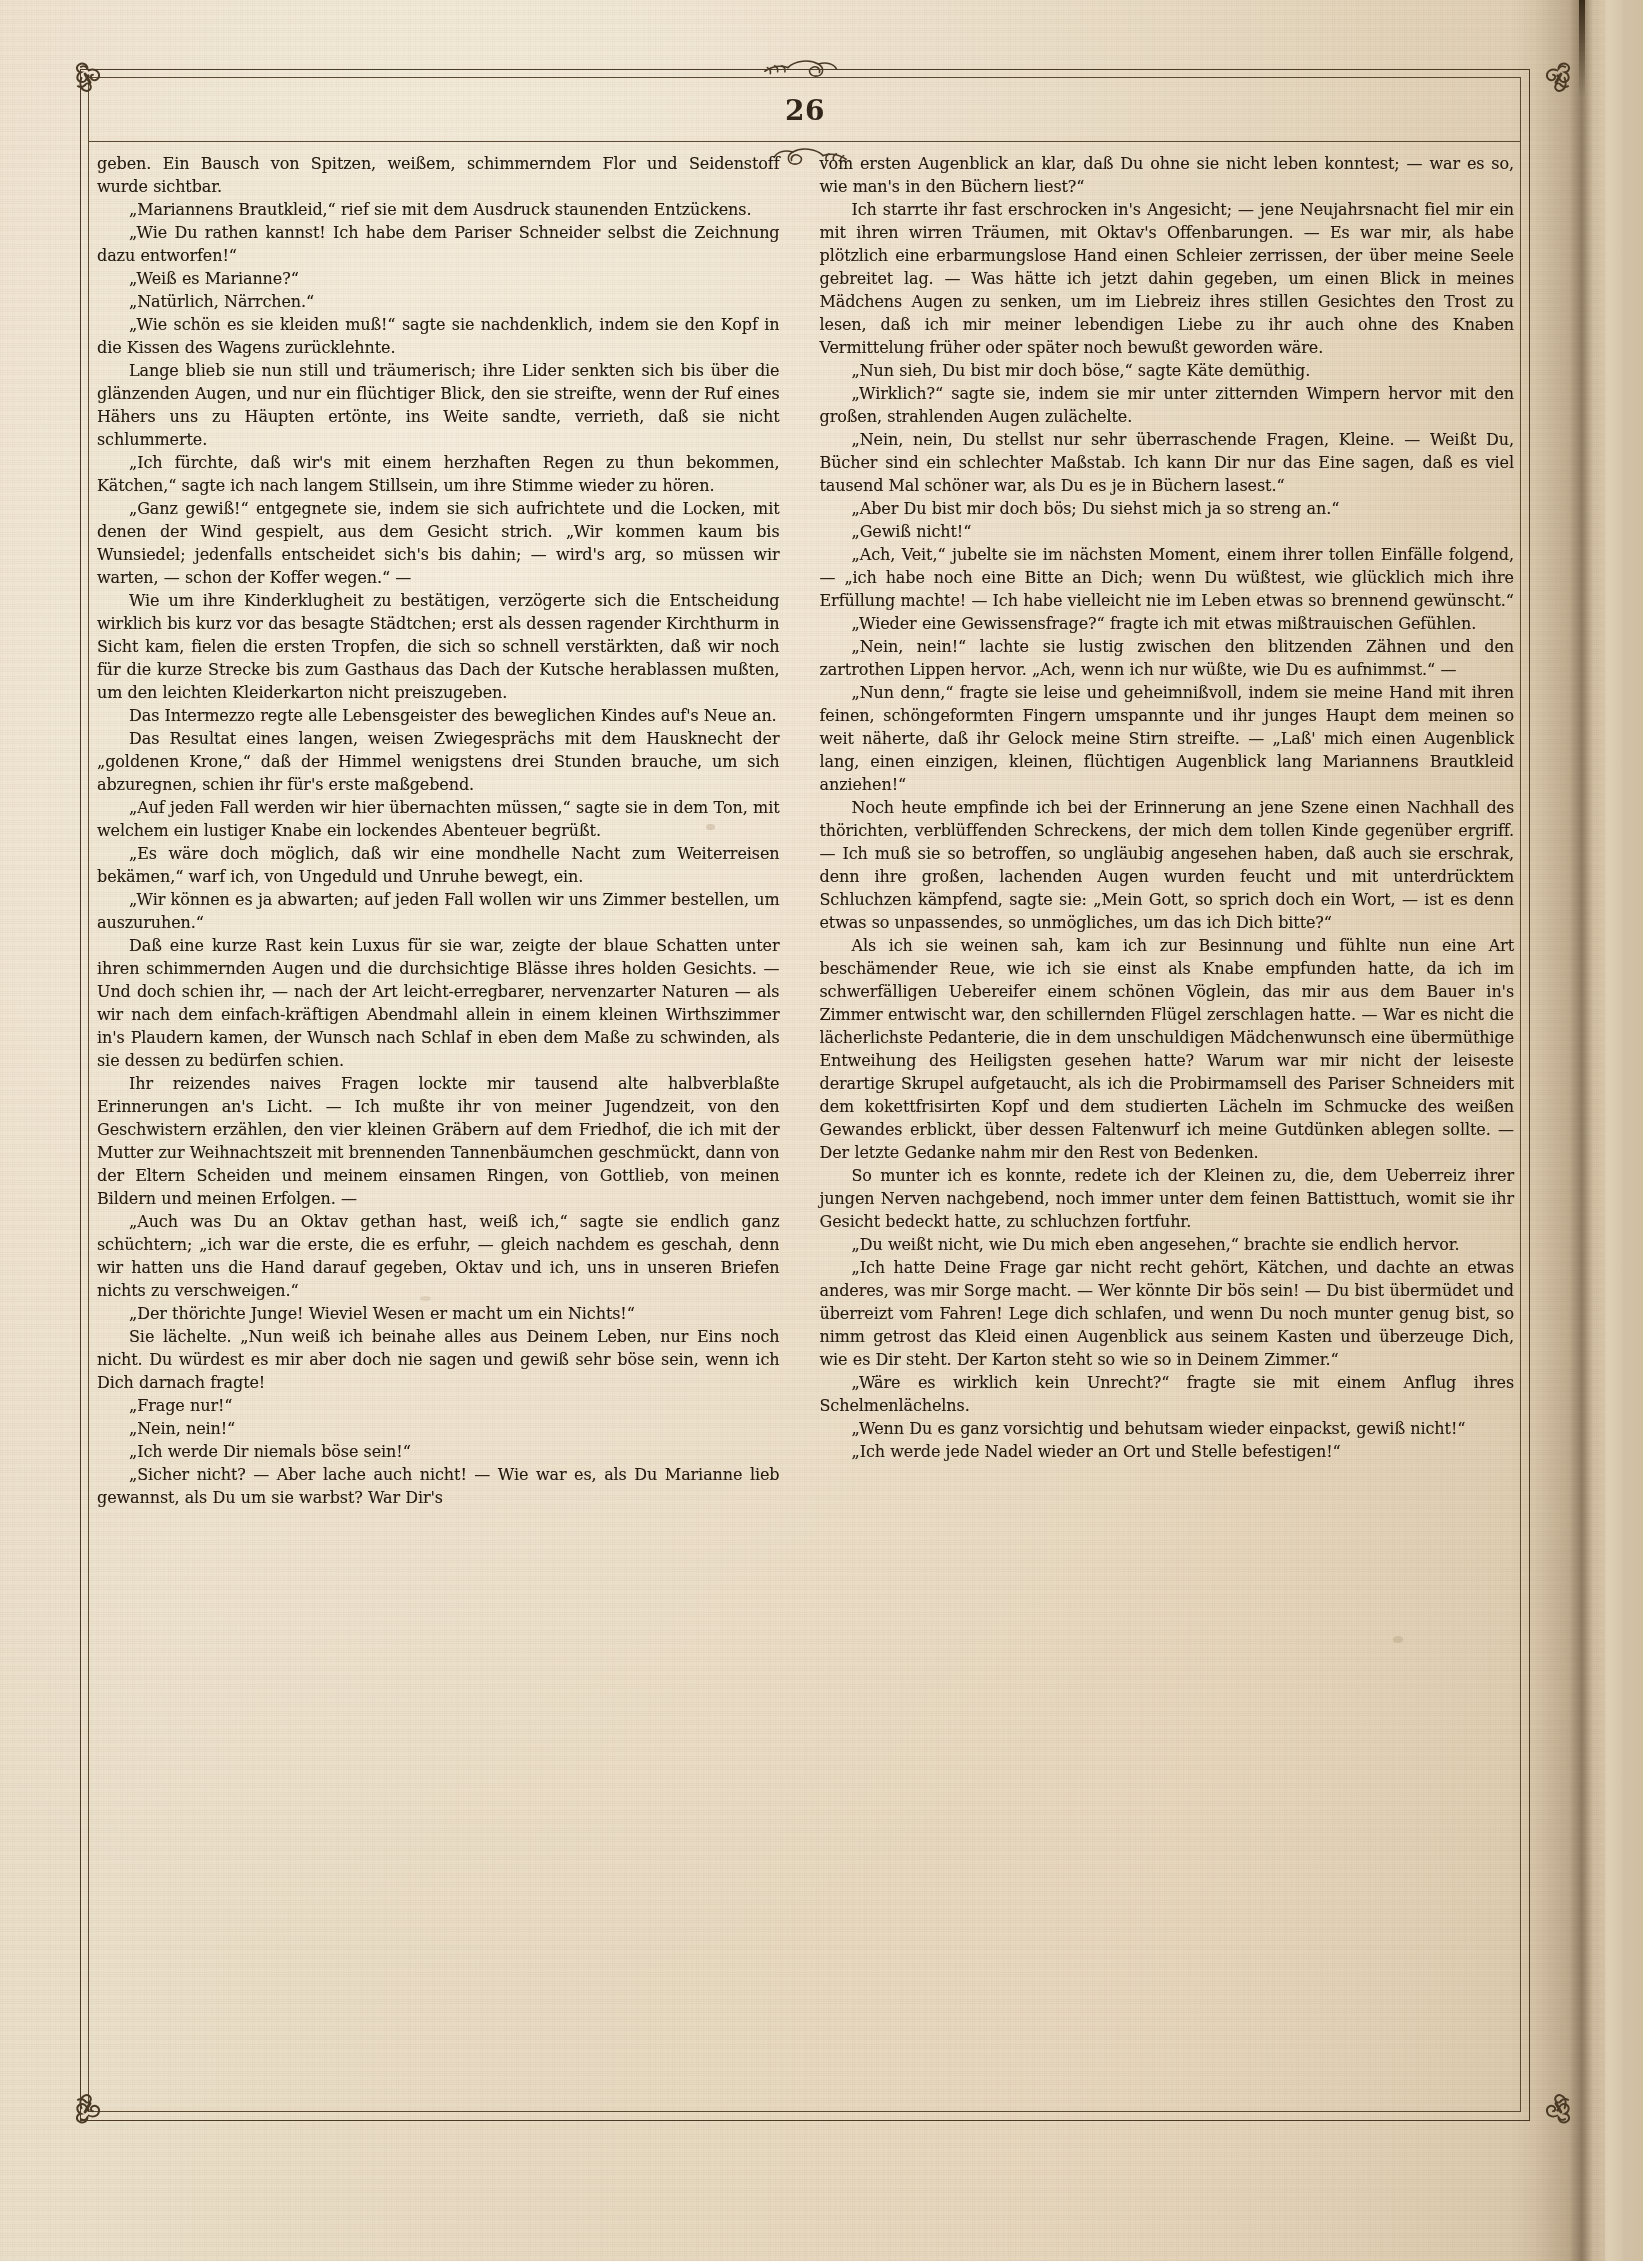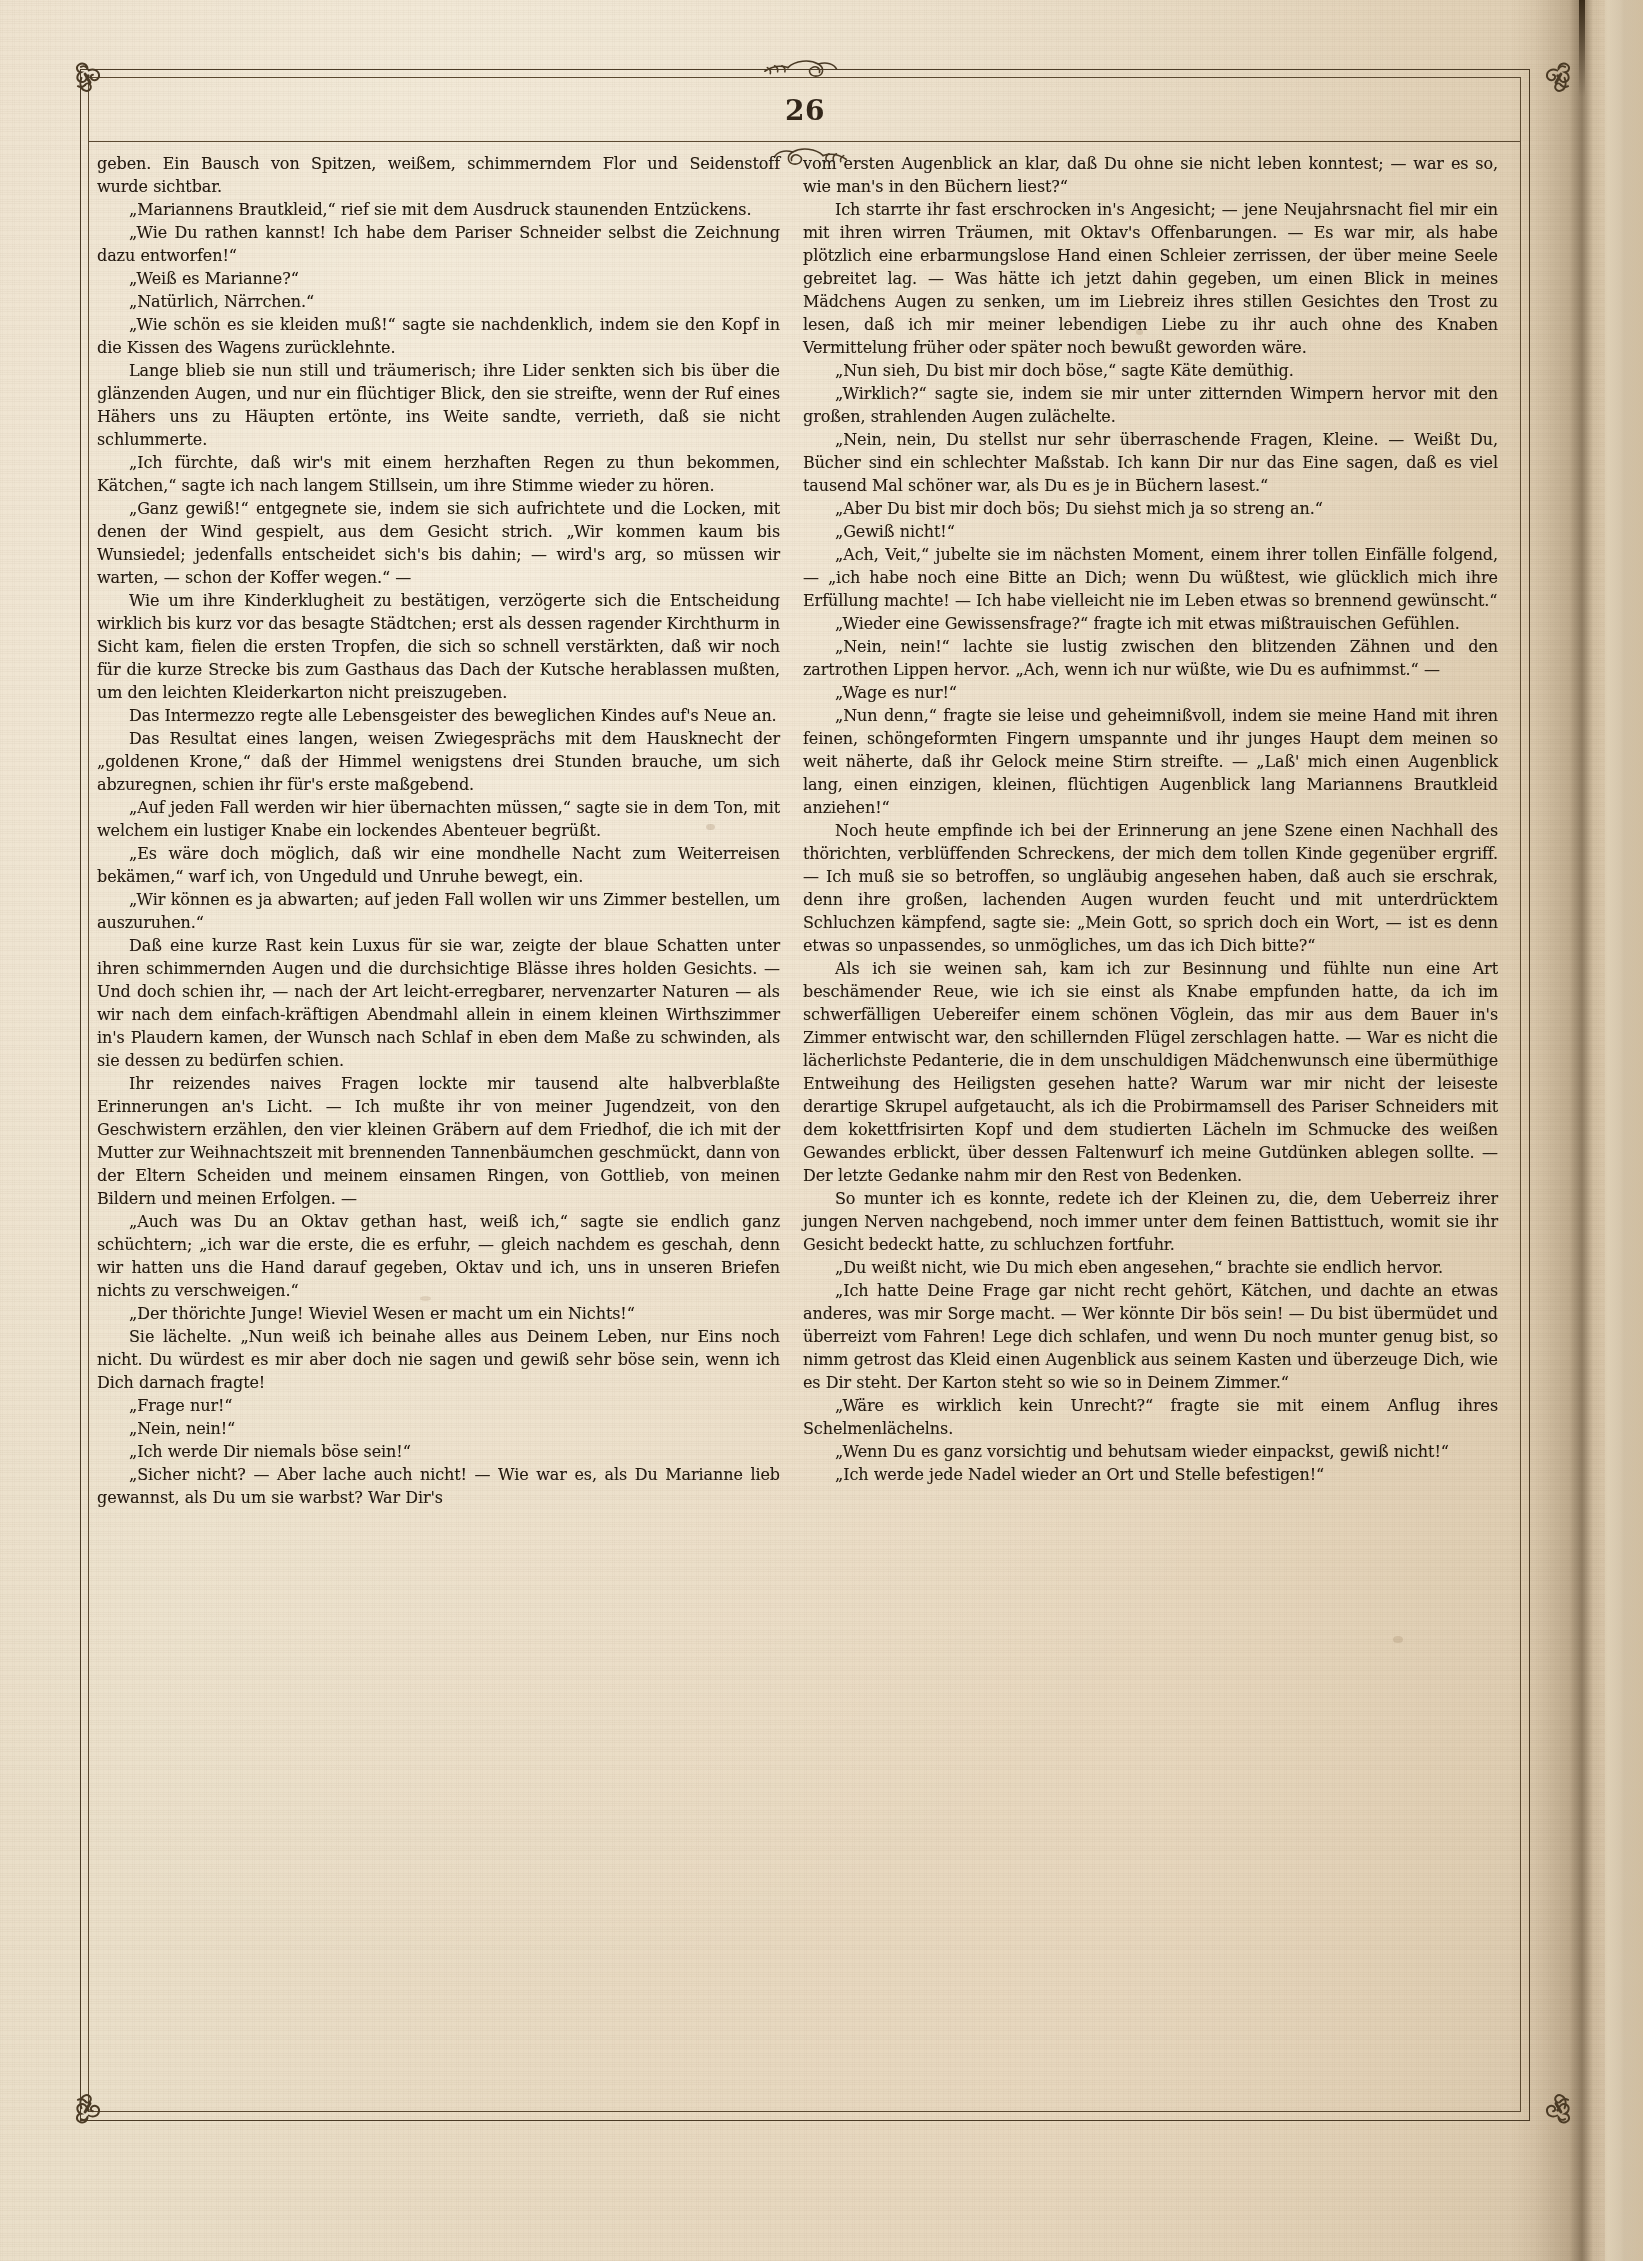--- a/index.html
+++ b/index.html
@@ -87,21 +87,21 @@
     font-family:"DejaVu Serif", serif;
     font-size:28px;font-weight:700;color:#32261a;letter-spacing:0.6px;
     line-height:1;
   }
   .flourish{color:#4a3a25;}
   .flourish svg{display:block;}
 
   
   #columns{
     position:absolute;left:97px;top:152px;width:1417px;height:1953px;
-    display:flex;gap:23px;
+    display:flex;gap:40px;
   }
   .column{
     width:683px;
     position:relative;
   }
   .column p{
     margin:0;
     font-family:"DejaVu Serif", serif;
     font-size:16px;
     line-height:23px;
@@ -245,21 +245,20 @@
       <p class="noindent">vom ersten Augenblick an klar, daß Du ohne sie nicht leben konntest; — war es so, wie man's in den Büchern liest?“</p>
       <p>Ich starrte ihr fast erschrocken in's Angesicht; — jene Neujahrsnacht fiel mir ein mit ihren wirren Träumen, mit Oktav's Offenbarungen. — Es war mir, als habe plötzlich eine erbarmungslose Hand einen Schleier zerrissen, der über meine Seele gebreitet lag. — Was hätte ich jetzt dahin gegeben, um einen Blick in meines Mädchens Augen zu senken, um im Liebreiz ihres stillen Gesichtes den Trost zu lesen, daß ich mir meiner lebendigen Liebe zu ihr auch ohne des Knaben Vermittelung früher oder später noch bewußt geworden wäre.</p>
       <p>„Nun sieh, Du bist mir doch böse,“ sagte Käte demüthig.</p>
       <p>„Wirklich?“ sagte sie, indem sie mir unter zitternden Wimpern hervor mit den großen, strahlenden Augen zulächelte.</p>
       <p>„Nein, nein, Du stellst nur sehr überraschende Fragen, Kleine. — Weißt Du, Bücher sind ein schlechter Maßstab. Ich kann Dir nur das Eine sagen, daß es viel tausend Mal schöner war, als Du es je in Büchern lasest.“</p>
       <p>„Aber Du bist mir doch bös; Du siehst mich ja so streng an.“</p>
       <p>„Gewiß nicht!“</p>
       <p>„Ach, Veit,“ jubelte sie im nächsten Moment, einem ihrer tollen Einfälle folgend, — „ich habe noch eine Bitte an Dich; wenn Du wüßtest, wie glücklich mich ihre Erfüllung machte! — Ich habe vielleicht nie im Leben etwas so brennend gewünscht.“</p>
       <p>„Wieder eine Gewissensfrage?“ fragte ich mit etwas mißtrauischen Gefühlen.</p>
       <p>„Nein, nein!“ lachte sie lustig zwischen den blitzenden Zähnen und den zartrothen Lippen hervor. „Ach, wenn ich nur wüßte, wie Du es aufnimmst.“ —</p>
-      <p>„Wage es nur!“</p>
       <p>„Nun denn,“ fragte sie leise und geheimnißvoll, indem sie meine Hand mit ihren feinen, schöngeformten Fingern umspannte und ihr junges Haupt dem meinen so weit näherte, daß ihr Gelock meine Stirn streifte. — „Laß' mich einen Augenblick lang, einen einzigen, kleinen, flüchtigen Augenblick lang Mariannens Brautkleid anziehen!“</p>
       <p>Noch heute empfinde ich bei der Erinnerung an jene Szene einen Nachhall des thörichten, verblüffenden Schreckens, der mich dem tollen Kinde gegenüber ergriff. — Ich muß sie so betroffen, so ungläubig angesehen haben, daß auch sie erschrak, denn ihre großen, lachenden Augen wurden feucht und mit unterdrücktem Schluchzen kämpfend, sagte sie: „Mein Gott, so sprich doch ein Wort, — ist es denn etwas so unpassendes, so unmögliches, um das ich Dich bitte?“</p>
       <p>Als ich sie weinen sah, kam ich zur Besinnung und fühlte nun eine Art beschämender Reue, wie ich sie einst als Knabe empfunden hatte, da ich im schwerfälligen Uebereifer einem schönen Vöglein, das mir aus dem Bauer in's Zimmer entwischt war, den schillernden Flügel zerschlagen hatte. — War es nicht die lächerlichste Pedanterie, die in dem unschuldigen Mädchenwunsch eine übermüthige Entweihung des Heiligsten gesehen hatte? Warum war mir nicht der leiseste derartige Skrupel aufgetaucht, als ich die Probirmamsell des Pariser Schneiders mit dem kokettfrisirten Kopf und dem studierten Lächeln im Schmucke des weißen Gewandes erblickt, über dessen Faltenwurf ich meine Gutdünken ablegen sollte. — Der letzte Gedanke nahm mir den Rest von Bedenken.</p>
       <p>So munter ich es konnte, redete ich der Kleinen zu, die, dem Ueberreiz ihrer jungen Nerven nachgebend, noch immer unter dem feinen Battisttuch, womit sie ihr Gesicht bedeckt hatte, zu schluchzen fortfuhr.</p>
       <p>„Du weißt nicht, wie Du mich eben angesehen,“ brachte sie endlich hervor.</p>
       <p>„Ich hatte Deine Frage gar nicht recht gehört, Kätchen, und dachte an etwas anderes, was mir Sorge macht. — Wer könnte Dir bös sein! — Du bist übermüdet und überreizt vom Fahren! Lege dich schlafen, und wenn Du noch munter genug bist, so nimm getrost das Kleid einen Augenblick aus seinem Kasten und überzeuge Dich, wie es Dir steht. Der Karton steht so wie so in Deinem Zimmer.“</p>
       <p>„Wäre es wirklich kein Unrecht?“ fragte sie mit einem Anflug ihres Schelmenlächelns.</p>
       <p>„Wenn Du es ganz vorsichtig und behutsam wieder einpackst, gewiß nicht!“</p>
       <p>„Ich werde jede Nadel wieder an Ort und Stelle befestigen!“</p>
     </div>

